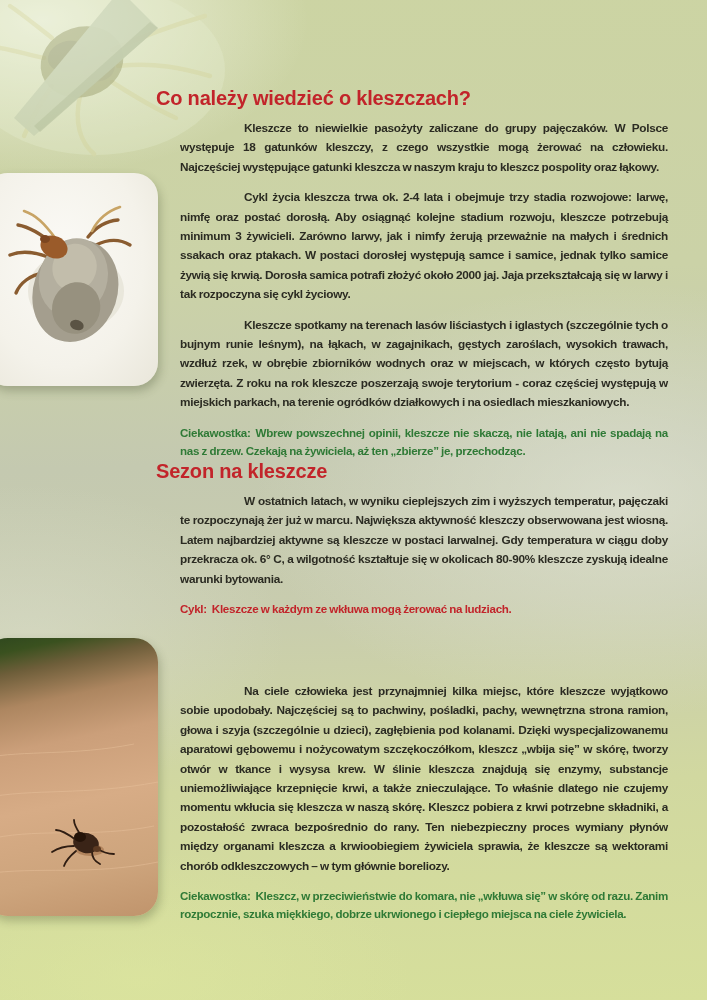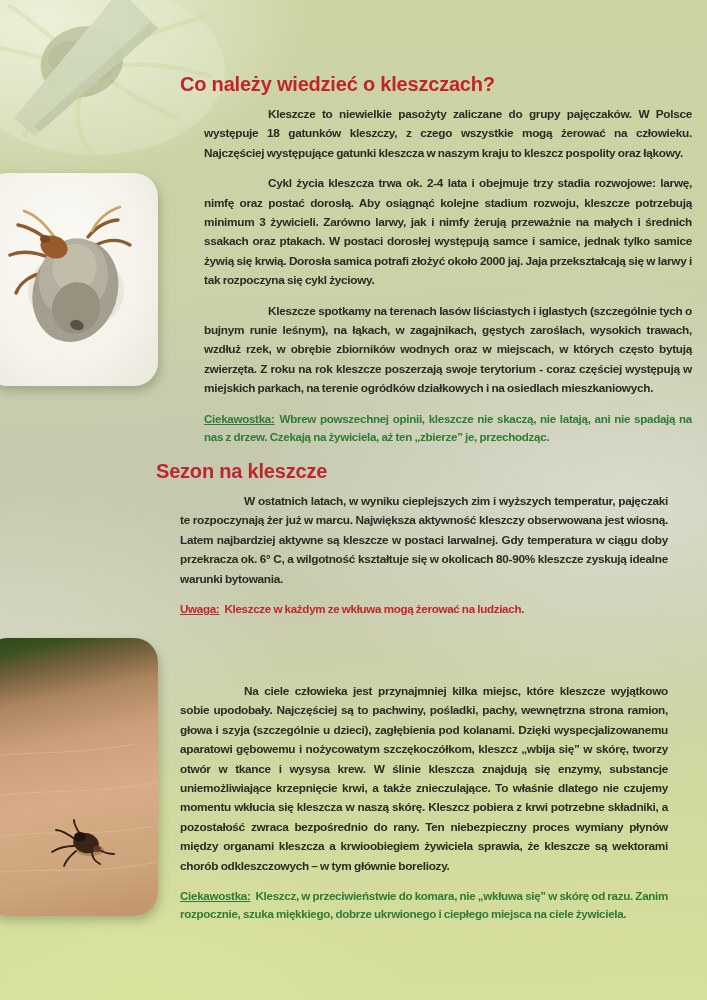--- a/index.html
+++ b/index.html
@@ -22,32 +22,32 @@
   .photo-card{position:absolute;left:-16px;border-radius:24px;overflow:hidden;
               box-shadow:2px 5px 10px rgba(55,65,35,.28);}
   .photo-top{top:173px;width:174px;height:213px;
       background:radial-gradient(ellipse at 45% 40%, #fbfaf6 0%, #f4f2ea 60%, #e9e6da 100%);}
   .photo-bottom{top:638px;width:174px;height:278px;
       background:linear-gradient(168deg,#2e471e 0%,#3a511f 6%,#6e5e3a 13%,#ad8660 24%,#cb9f7a 38%,#d7ac86 58%,#cda47c 82%,#c0946c 100%);}
   .photo-card svg{display:block;width:100%;height:100%;}
 
   
   .section{position:absolute;left:156px;width:512px;}
-  .sec-1{top:72px;margin-left:24px;} .sec-2{top:459px;} .sec-3{top:682px;}
+  .sec-1{top:86px;} .sec-2{top:459px;} .sec-3{top:682px;}
 
   .sec-title{margin:0 0 9px 0;font-size:20px;line-height:24px;font-weight:bold;
              color:#c2242a;letter-spacing:-.2px;}
   .para{margin:0 0 11px 24px;width:488px;font-size:11.8px;line-height:19.4px;
         font-weight:bold;color:#2b2b22;text-align:justify;text-indent:64px;
         letter-spacing:-.3px;word-spacing:-.5px;}
   .note{margin:2px 0 9px 24px;width:488px;font-size:11.6px;line-height:18px;
         font-weight:bold;text-align:justify;letter-spacing:-.3px;word-spacing:-.5px;}
   .note-green{color:#2f7a36;}
   .note-red{color:#c2242a;}
-  .note-label{text-decoration:underline;margin-right:5px;}
+  .note-label{margin-right:5px;}
 </style>
 </head>
 <body>
 
 <div class="page">
 
   <svg class="watermark" viewBox="0 0 460 185">
     <ellipse cx="95" cy="70" rx="130" ry="85" fill="#e8eed4" opacity="0.55"></ellipse>
 
     <g fill="none" stroke="#d9d9a6" stroke-width="4.5" stroke-linecap="round" opacity="0.85">
@@ -131,21 +131,21 @@
     <h2 class="sec-title">Co należy wiedzieć o kleszczach?</h2>
     <p class="para">Kleszcze to niewielkie pasożyty zaliczane do grupy pajęczaków. W Polsce występuje 18 gatunków kleszczy, z czego wszystkie mogą żerować na człowieku. Najczęściej występujące gatunki kleszcza w naszym kraju to kleszcz pospolity oraz łąkowy.</p>
     <p class="para">Cykl życia kleszcza trwa ok. 2-4 lata i obejmuje trzy stadia rozwojowe: larwę, nimfę oraz postać dorosłą. Aby osiągnąć kolejne stadium rozwoju, kleszcze potrzebują minimum 3 żywicieli. Zarówno larwy, jak i nimfy żerują przeważnie na małych i średnich ssakach oraz ptakach. W postaci dorosłej występują samce i samice, jednak tylko samice żywią się krwią. Dorosła samica potrafi złożyć około 2000 jaj. Jaja przekształcają się w larwy i tak rozpoczyna się cykl życiowy.</p>
     <p class="para">Kleszcze spotkamy na terenach lasów liściastych i iglastych (szczególnie tych o bujnym runie leśnym), na łąkach, w zagajnikach, gęstych zaroślach, wysokich trawach, wzdłuż rzek, w obrębie zbiorników wodnych oraz w miejscach, w których często bytują zwierzęta. Z roku na rok kleszcze poszerzają swoje terytorium - coraz częściej występują w miejskich parkach, na terenie ogródków działkowych i na osiedlach mieszkaniowych.</p>
     <p class="note note-green"><span class="note-label">Ciekawostka:</span><span>Wbrew powszechnej opinii, kleszcze nie skaczą, nie latają, ani nie spadają na nas z drzew. Czekają na żywiciela, aż ten „zbierze” je, przechodząc.</span></p>
   </div>
 
   <div class="section sec-2">
     <h2 class="sec-title">Sezon na kleszcze</h2>
     <p class="para">W ostatnich latach, w wyniku cieplejszych zim i wyższych temperatur, pajęczaki te rozpoczynają żer już w marcu. Największa aktywność kleszczy obserwowana jest wiosną. Latem najbardziej aktywne są kleszcze w postaci larwalnej. Gdy temperatura w ciągu doby przekracza ok. 6° C, a wilgotność kształtuje się w okolicach 80-90% kleszcze zyskują idealne warunki bytowania.</p>
-    <p class="note note-red"><span class="note-label">Uwaga:</span><span>Kleszcze w każdym ze wkłuwa mogą żerować na ludziach.</span></p>
+    <p class="note note-red"><span class="note-label">Cykl:</span><span>Kleszcze w każdym ze wkłuwa mogą żerować na ludziach.</span></p>
   </div>
 
   <div class="section sec-3">
     <p class="para">Na ciele człowieka jest przynajmniej kilka miejsc, które kleszcze wyjątkowo sobie upodobały. Najczęściej są to pachwiny, pośladki, pachy, wewnętrzna strona ramion, głowa i szyja (szczególnie u dzieci), zagłębienia pod kolanami. Dzięki wyspecjalizowanemu aparatowi gębowemu i nożycowatym szczękoczółkom, kleszcz „wbija się” w skórę, tworzy otwór w tkance i wysysa krew. W ślinie kleszcza znajdują się enzymy, substancje uniemożliwiające krzepnięcie krwi, a także znieczulające. To właśnie dlatego nie czujemy momentu wkłucia się kleszcza w naszą skórę. Kleszcz pobiera z krwi potrzebne składniki, a pozostałość zwraca bezpośrednio do rany. Ten niebezpieczny proces wymiany płynów między organami kleszcza a krwioobiegiem żywiciela sprawia, że kleszcze są wektorami chorób odkleszczowych – w tym głównie boreliozy.</p>
     <p class="note note-green"><span class="note-label">Ciekawostka:</span><span>Kleszcz, w przeciwieństwie do komara, nie „wkłuwa się” w skórę od razu. Zanim rozpocznie, szuka miękkiego, dobrze ukrwionego i ciepłego miejsca na ciele żywiciela.</span></p>
   </div>
 
 </div>
 
 </body></html>

